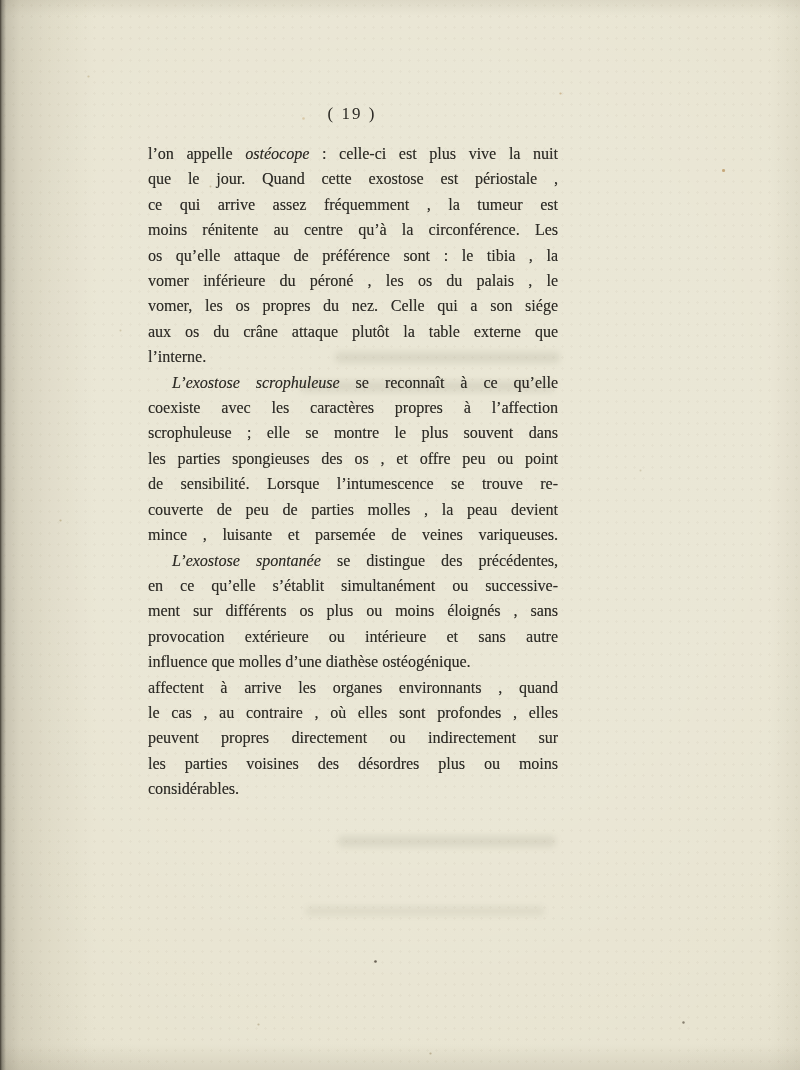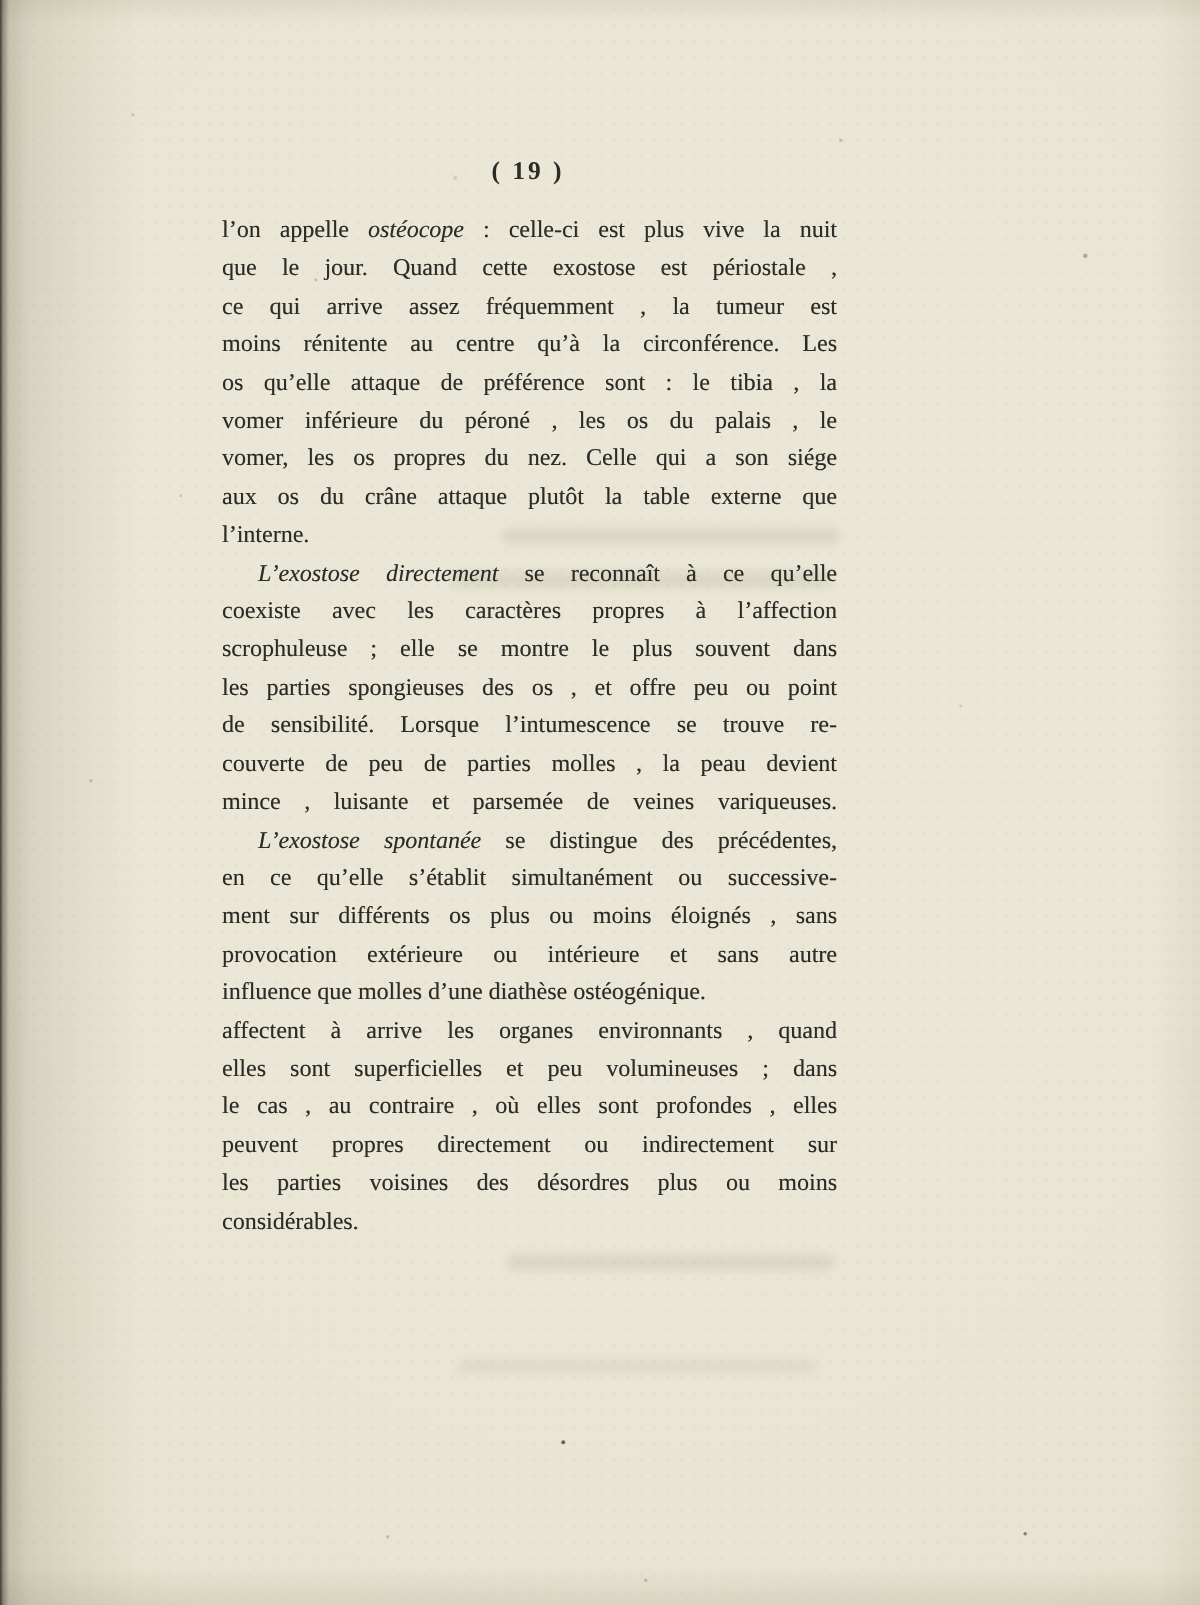--- a/index.html
+++ b/index.html
@@ -58,21 +58,21 @@
     filter:blur(3px);
     border-radius:5px;
   }
   .g1{left:335px;top:352px;width:225px;height:11px;}
   .g2{left:300px;top:381px;width:255px;height:11px;}
   .g3{left:338px;top:836px;width:218px;height:11px;}
   .g4{left:305px;top:906px;width:240px;height:10px;opacity:.7;}
   .header{
     position:absolute;top:104px;left:352px;
     transform:translateX(-50%);
-    font-size:17px;font-weight:bold;
+    font-size:17px;font-weight:normal;
     letter-spacing:2px;
     color:var(--ink, #2d2b26);
     white-space:nowrap;
   }
   .textblock{
     position:absolute;left:148px;top:141px;width:410px;
     font-size:16px;
     line-height:25.4px;
     color:var(--ink, #2d2b26);
     text-shadow:0.2px 0.2px 0.35px rgba(45,42,36,0.45);
@@ -107,32 +107,31 @@
   <div class="textblock" id="textblock">
       <div class="line"><span>l’on appelle </span><i>ostéocope</i><span> : celle-ci est plus vive la nuit</span></div>
       <div class="line"><span>que le jour. Quand cette exostose est périostale ,</span></div>
       <div class="line"><span>ce qui arrive assez fréquemment , la tumeur est</span></div>
       <div class="line"><span>moins rénitente au centre qu’à la circonférence. Les</span></div>
       <div class="line"><span>os qu’elle attaque de préférence sont : le tibia , la</span></div>
       <div class="line"><span>vomer inférieure du péroné , les os du palais , le</span></div>
       <div class="line"><span>vomer, les os propres du nez. Celle qui a son siége</span></div>
       <div class="line"><span>aux os du crâne attaque plutôt la table externe que</span></div>
       <div class="line flush"><span>l’interne.</span></div>
-      <div class="line indent"><i>L’exostose directement</i><span> se reconnaît à ce qu’elle</span></div>
+      <div class="line indent"><i>L’exostose scrophuleuse</i><span> se reconnaît à ce qu’elle</span></div>
       <div class="line"><span>coexiste avec les caractères propres à l’affection</span></div>
       <div class="line"><span>scrophuleuse ; elle se montre le plus souvent dans</span></div>
       <div class="line"><span>les parties spongieuses des os , et offre peu ou point</span></div>
       <div class="line"><span>de sensibilité. Lorsque l’intumescence se trouve re-</span></div>
       <div class="line"><span>couverte de peu de parties molles , la peau devient</span></div>
       <div class="line"><span>mince , luisante et parsemée de veines variqueuses.</span></div>
       <div class="line indent"><i>L’exostose spontanée</i><span> se distingue des précédentes,</span></div>
       <div class="line"><span>en ce qu’elle s’établit simultanément ou successive-</span></div>
       <div class="line"><span>ment sur différents os plus ou moins éloignés , sans</span></div>
       <div class="line"><span>provocation extérieure ou intérieure et sans autre</span></div>
       <div class="line flush"><span>influence que molles d’une diathèse ostéogénique.</span></div>
       <div class="line"><span>affectent à arrive les organes environnants , quand</span></div>
-      <div class="line"><span>elles sont superficielles et peu volumineuses ; dans</span></div>
       <div class="line"><span>le cas , au contraire , où elles sont profondes , elles</span></div>
       <div class="line"><span>peuvent propres directement ou indirectement sur</span></div>
       <div class="line"><span>les parties voisines des désordres plus ou moins</span></div>
       <div class="line flush"><span>considérables.</span></div>
     </div>
 </div>
 
 </body></html>

